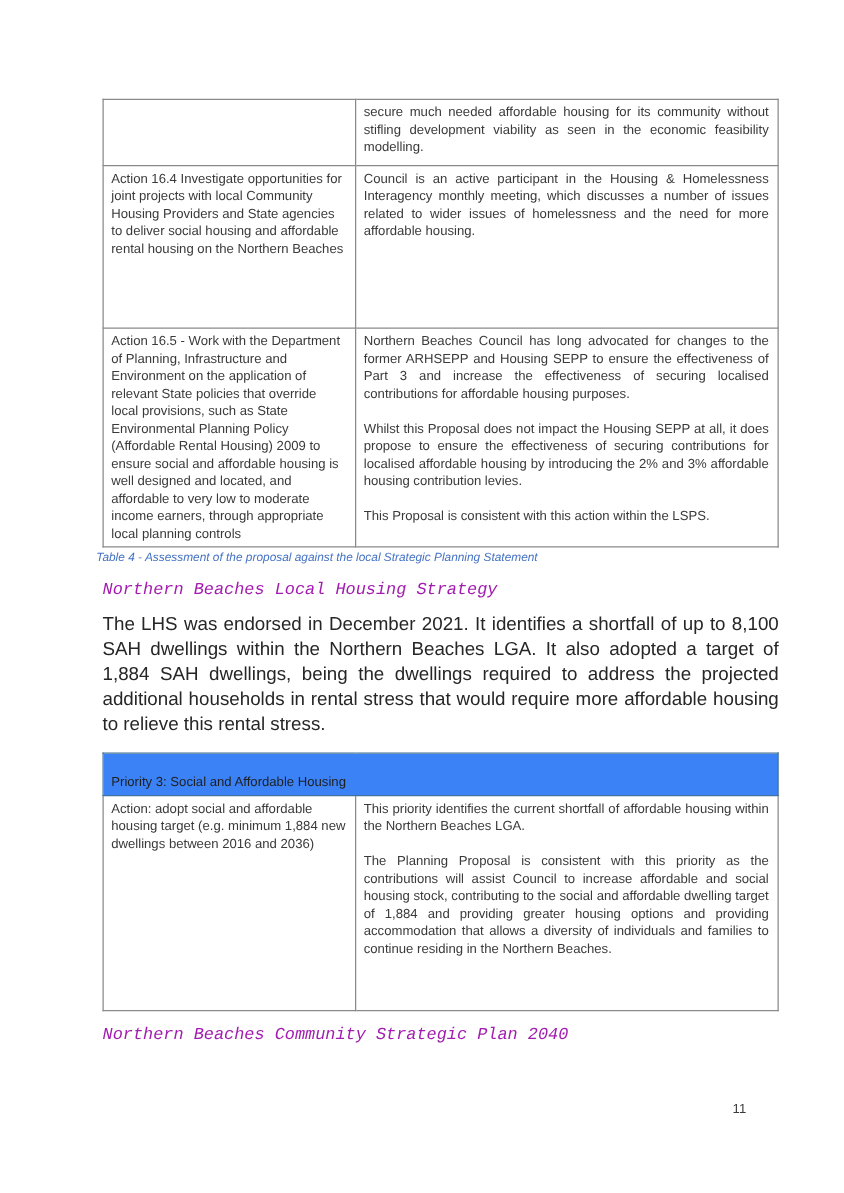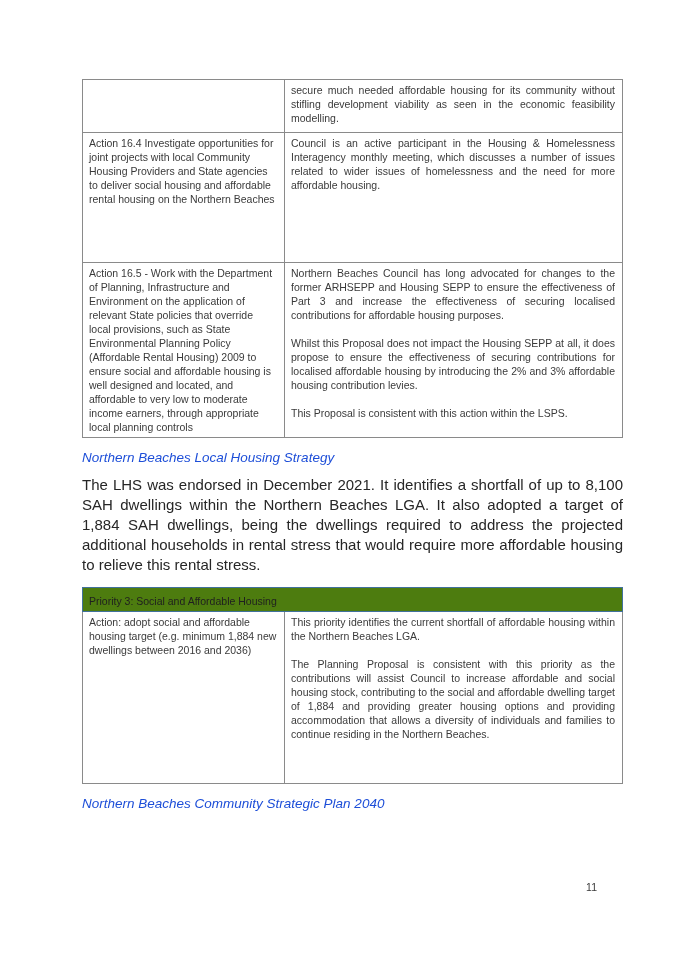--- a/index.html
+++ b/index.html
@@ -40,44 +40,45 @@
   .t4 .r2 td { height: 130px; }
   .t4 .r3 td { height: 164px; }
   .cell-right { text-align: justify; margin-top: 32px; }
   .cell-left  { text-align: left; }
   p.cellp { margin: 0 0 14px 0; }
   p.cellp:last-child { margin-bottom: 0; }
 
   
   .t5 { margin-top: 12px; }
   .t5 .hdr td {
-    background: #4d7c0f;
+    background: #3b82f6;
     border: 1px solid #41719c;
     color: #1f1f1f;
     height: 15px;
-    padding-top: 6px;
+    padding-top: 16px;
     text-align: left;
   }
   .t5 .body td { height: 172px; }
 
   
   .caption {
     font-size: 9.5px;
     line-height: 12px;
     font-style: italic;
     color: #4472c4;
     margin: 3px 0 0 -5px;
   }
   .heading {
     font-size: 13.5px;
     line-height: 17px;
     font-style: italic;
     font-weight: normal;
-    color: #1d4ed8;
+    color: #a21caf;
     margin: 11px 0 0 0;
+    font-family: Liberation Mono, monospace;
   }
   .bodyp {
     font-size: 15px;
     line-height: 20px;
     text-align: justify;
     color: #262626;
     margin: 9px 0 0 0;
   }
   .page-number {
     position: absolute;
@@ -117,20 +118,21 @@
         <p class="cellp">Action 16.5 - Work with the Department of Planning, Infrastructure and Environment on the application of relevant State policies that override local provisions, such as State Environmental Planning Policy (Affordable Rental Housing) 2009 to ensure social and affordable housing is well designed and located, and affordable to very low to moderate income earners, through appropriate local planning controls</p>
       </td>
       <td class="cell-right">
         <p class="cellp">Northern Beaches Council has long advocated for changes to the former ARHSEPP and Housing SEPP to ensure the effectiveness of Part 3 and increase the effectiveness of securing localised contributions for affordable housing purposes.</p>
         <p class="cellp">Whilst this Proposal does not impact the Housing SEPP at all, it does propose to ensure the effectiveness of securing contributions for localised affordable housing by introducing the 2% and 3% affordable housing contribution levies.</p>
         <p class="cellp">This Proposal is consistent with this action within the LSPS.</p>
       </td>
     </tr>
   </tbody>
     </table>
+  <div class="caption">Table 4 - Assessment of the proposal against the local Strategic Planning Statement</div>
 
   <h3 class="heading">Northern Beaches Local Housing Strategy</h3>
   <p class="bodyp">The LHS was endorsed in December 2021. It identifies a shortfall of up to 8,100 SAH dwellings within the Northern Beaches LGA. It also adopted a target of 1,884 SAH dwellings, being the dwellings required to address the projected additional households in rental stress that would require more affordable housing to relieve this rental stress.</p>
 
   <table class="t5">
     <colgroup>
         <col style="width:202px">
         <col>
       </colgroup>
     <tbody>

